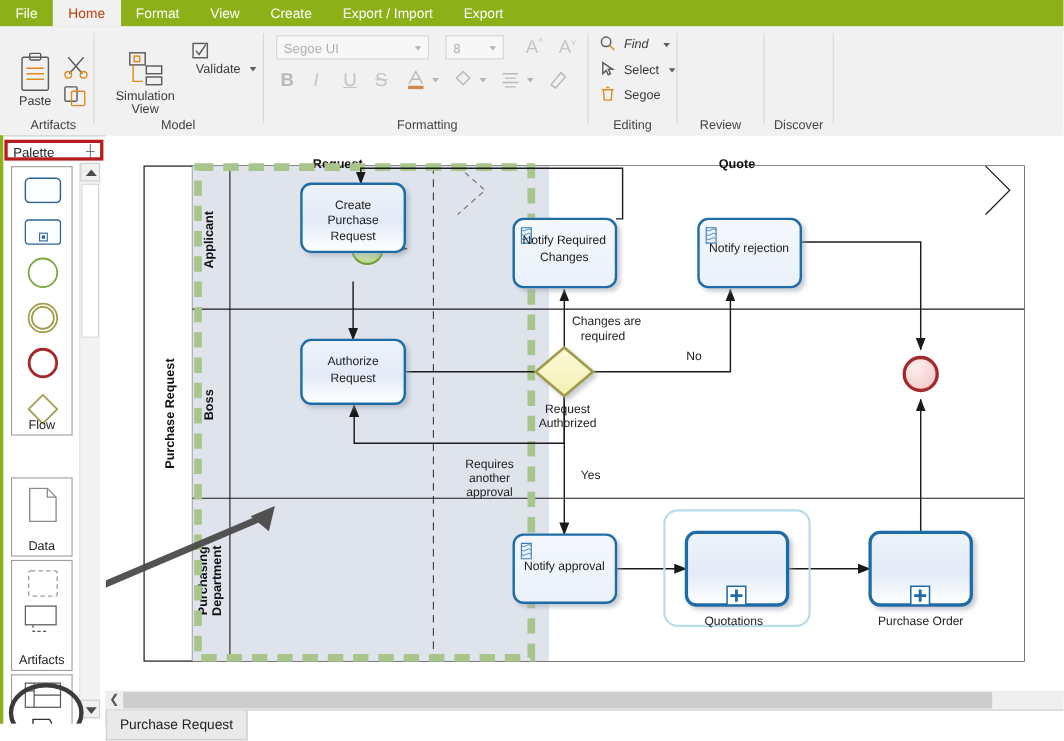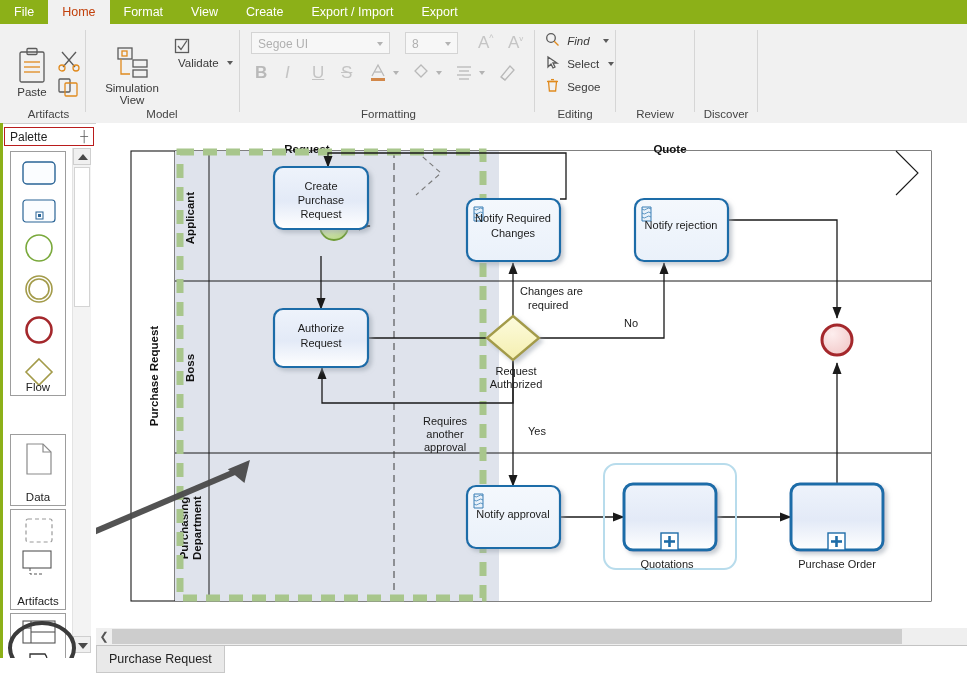--- a/index.html
+++ b/index.html
@@ -42,21 +42,21 @@
     position:absolute;background:#f7f7f7;border:1px solid #d4d4d4;
     height:22px;line-height:22px;font-size:12px;color:#b0b0b0;padding-left:6px;
     box-sizing:border-box;
   }
   .combo .cb-arrow{position:absolute;right:6px;top:9px;}
   .fmtitem{position:absolute;color:#c4c4c4;font-size:17px;line-height:1;cursor:default;}
   
   #palette-panel{position:absolute;left:0;top:123px;width:96px;height:535px;}
   #palette-header{
     position:absolute;left:4px;top:4px;width:90px;height:19px;
-    border:1px solid #b91c1c;background:#ffffff;box-sizing:border-box;
+    border:3px solid #b91c1c;background:#ffffff;box-sizing:border-box;
   }
   #palette-header .ptitle{position:absolute;left:5px;top:2px;font-size:12px;color:#222;}
   #palette-header .ppin{position:absolute;right:5px;top:2px;font-size:11px;color:#555;}
   #palette-body{
     position:absolute;left:4px;top:25px;width:90px;height:505px;
     background:#ffffff;
   }
   .pal-scroll{
     position:absolute;left:72px;top:25px;width:18px;height:505px;
     background:#f3f3f3;border-left:1px solid #e3e3e3;

